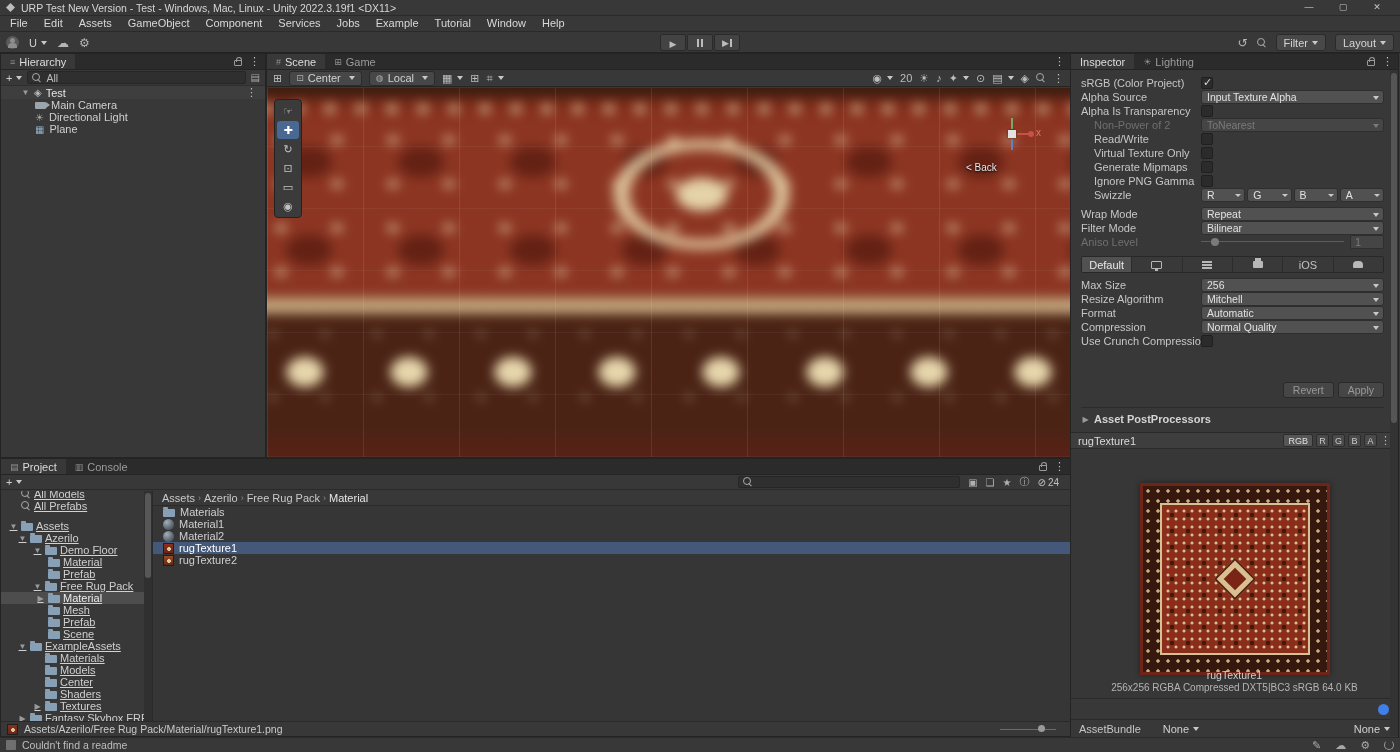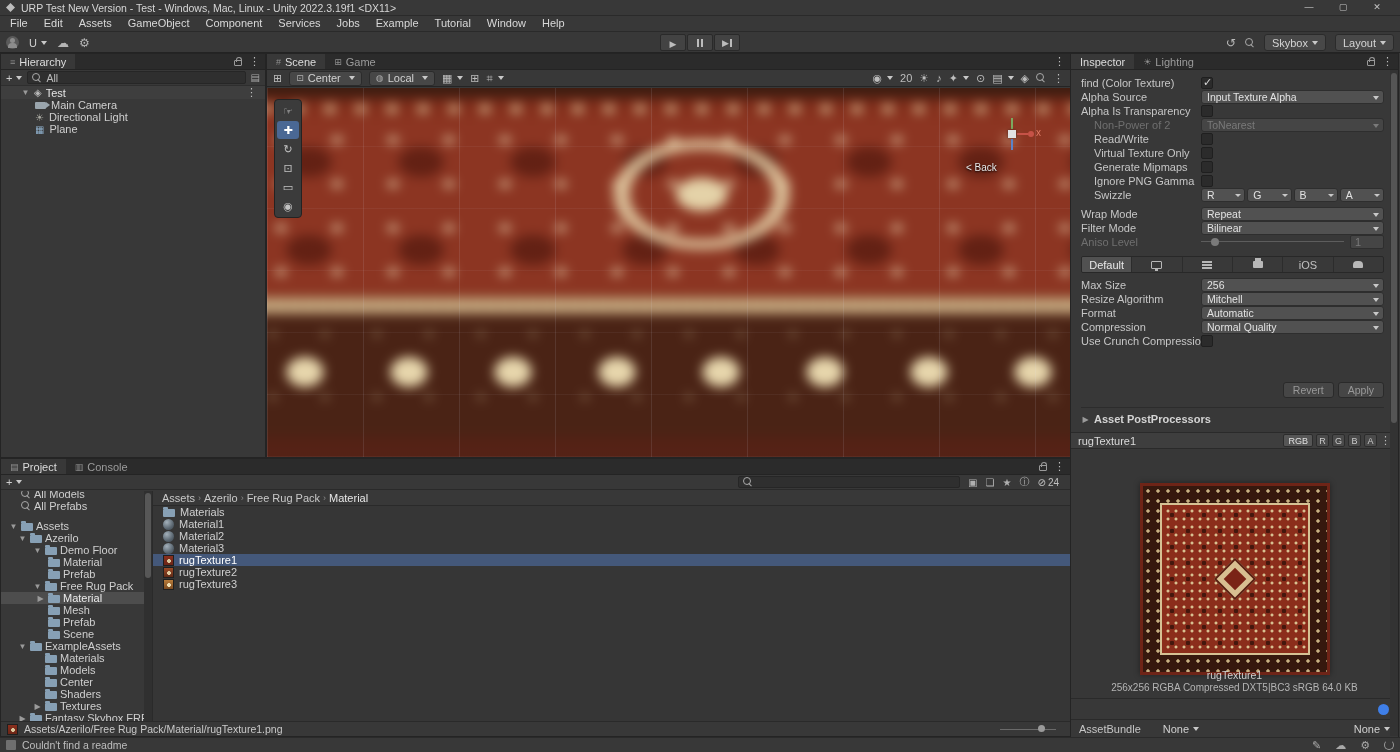--- a/index.html
+++ b/index.html
@@ -172,21 +172,21 @@
   .ivscroll i{position:absolute;left:1px;right:1px;top:3px;height:350px;background:#555;border-radius:3px;display:block;}
 
   
   .project{left:0;top:458px;width:1071px;height:279px;}
   .ptoolbar{height:15px;display:flex;align-items:center;gap:8px;padding:0 5px;border-bottom:1px solid #2a2a2a;}
   .psearch{margin-left:auto;width:222px;display:flex;align-items:center;gap:4px;background:#2f2f2f;border:1px solid #262626;border-radius:2px;height:12px;padding:0 4px;}
   .ptb-icons{display:flex;align-items:center;gap:8px;color:#b0b0b0;font-size:10px;margin-right:6px;}
   .hiddencount{display:flex;align-items:center;gap:2px;color:#c0c0c0;}
   .pbody{position:absolute;top:32px;left:0;right:0;bottom:15px;display:flex;}
   .ptree{width:152px;position:relative;overflow:hidden;border-right:1px solid #2a2a2a;}
-  .ptreeinner{position:absolute;top:-3px;left:0;right:8px;}
+  .ptreeinner{position:absolute;top:-3px;left:0;right:8px;text-decoration:underline;}
   .trow{height:12px;display:flex;align-items:center;gap:3px;color:#cfcfcf;white-space:nowrap;}
   .trow.sel{background:#4d4d4d;color:#ececec;}
   .favgap{height:8px;}
   .d0{padding-left:8px;}.d1{padding-left:17px;}.d2{padding-left:32px;}.d3{padding-left:35px;}
   .icn-folder{position:relative;width:12px;height:8px;background:#87a0b5;border-radius:1px;margin-top:2px;flex:none;}
   .icn-folder::before{content:"";position:absolute;top:-2px;left:0;width:5px;height:2px;background:#87a0b5;border-radius:1px 1px 0 0;}
   .pvscroll{position:absolute;right:0;top:0;bottom:0;width:8px;background:#303030;}
   .pvscroll i{position:absolute;left:1px;right:1px;top:2px;height:85px;background:#575757;border-radius:3px;display:block;}
   .plist{flex:1;position:relative;background:#363636;}
   .crumbbar{height:15px;display:flex;align-items:center;gap:3px;padding:0 9px;background:#383838;border-bottom:1px solid #2a2a2a;}
@@ -263,21 +263,21 @@
       <span class="playbtn">
           <span class="g-step">
             <i></i>
           </span>
         </span>
     </div>
     <div class="tb-right">
       <span class="icn-undo">↺</span>
       <span class="mag"></span>
       <span class="ddbtn">
-          <span>Skybox</span>
+          <span>Filter</span>
           <span class="caret"></span>
         </span>
       <span class="ddbtn">
           <span>Layout</span>
           <span class="caret"></span>
         </span>
     </div>
   </div>
 
   <div class="panel hierarchy">
@@ -400,21 +400,21 @@
           <span>Lighting</span>
         </div>
       <div class="strip-right">
         <span class="icn-lock"></span>
         <span class="kebab">⋮</span>
       </div>
     </div>
 
     <div class="icontent">
       <div class="irow">
-        <span class="ilabel">find (Color Texture)</span>
+        <span class="ilabel">sRGB (Color Project)</span>
         <span class="cb checked"></span>
       </div>
       <div class="irow">
         <span class="ilabel">Alpha Source</span>
         <span class="dd">
             <span>Input Texture Alpha</span>
           </span>
       </div>
       <div class="irow">
         <span class="ilabel">Alpha Is Transparency</span>
@@ -749,35 +749,27 @@
             <span>Materials</span>
           </div>
         <div class="frow">
             <span class="icn-mat"></span>
             <span>Material1</span>
           </div>
         <div class="frow">
             <span class="icn-mat"></span>
             <span>Material2</span>
           </div>
-        <div class="frow">
-            <span class="icn-mat"></span>
-            <span>Material3</span>
-          </div>
         <div class="frow sel">
             <span class="icn-tex tex1"></span>
             <span>rugTexture1</span>
           </div>
         <div class="frow">
             <span class="icn-tex tex2"></span>
             <span>rugTexture2</span>
-          </div>
-        <div class="frow">
-            <span class="icn-tex tex3"></span>
-            <span>rugTexture3</span>
           </div>
       </div>
     </div>
     <div class="pfooter">
       <span class="icn-tex tex1"></span>
       <span>Assets/Azerilo/Free Rug Pack/Material/rugTexture1.png</span>
       <span class="zoomslider"></span>
     </div>
   </div>
 

